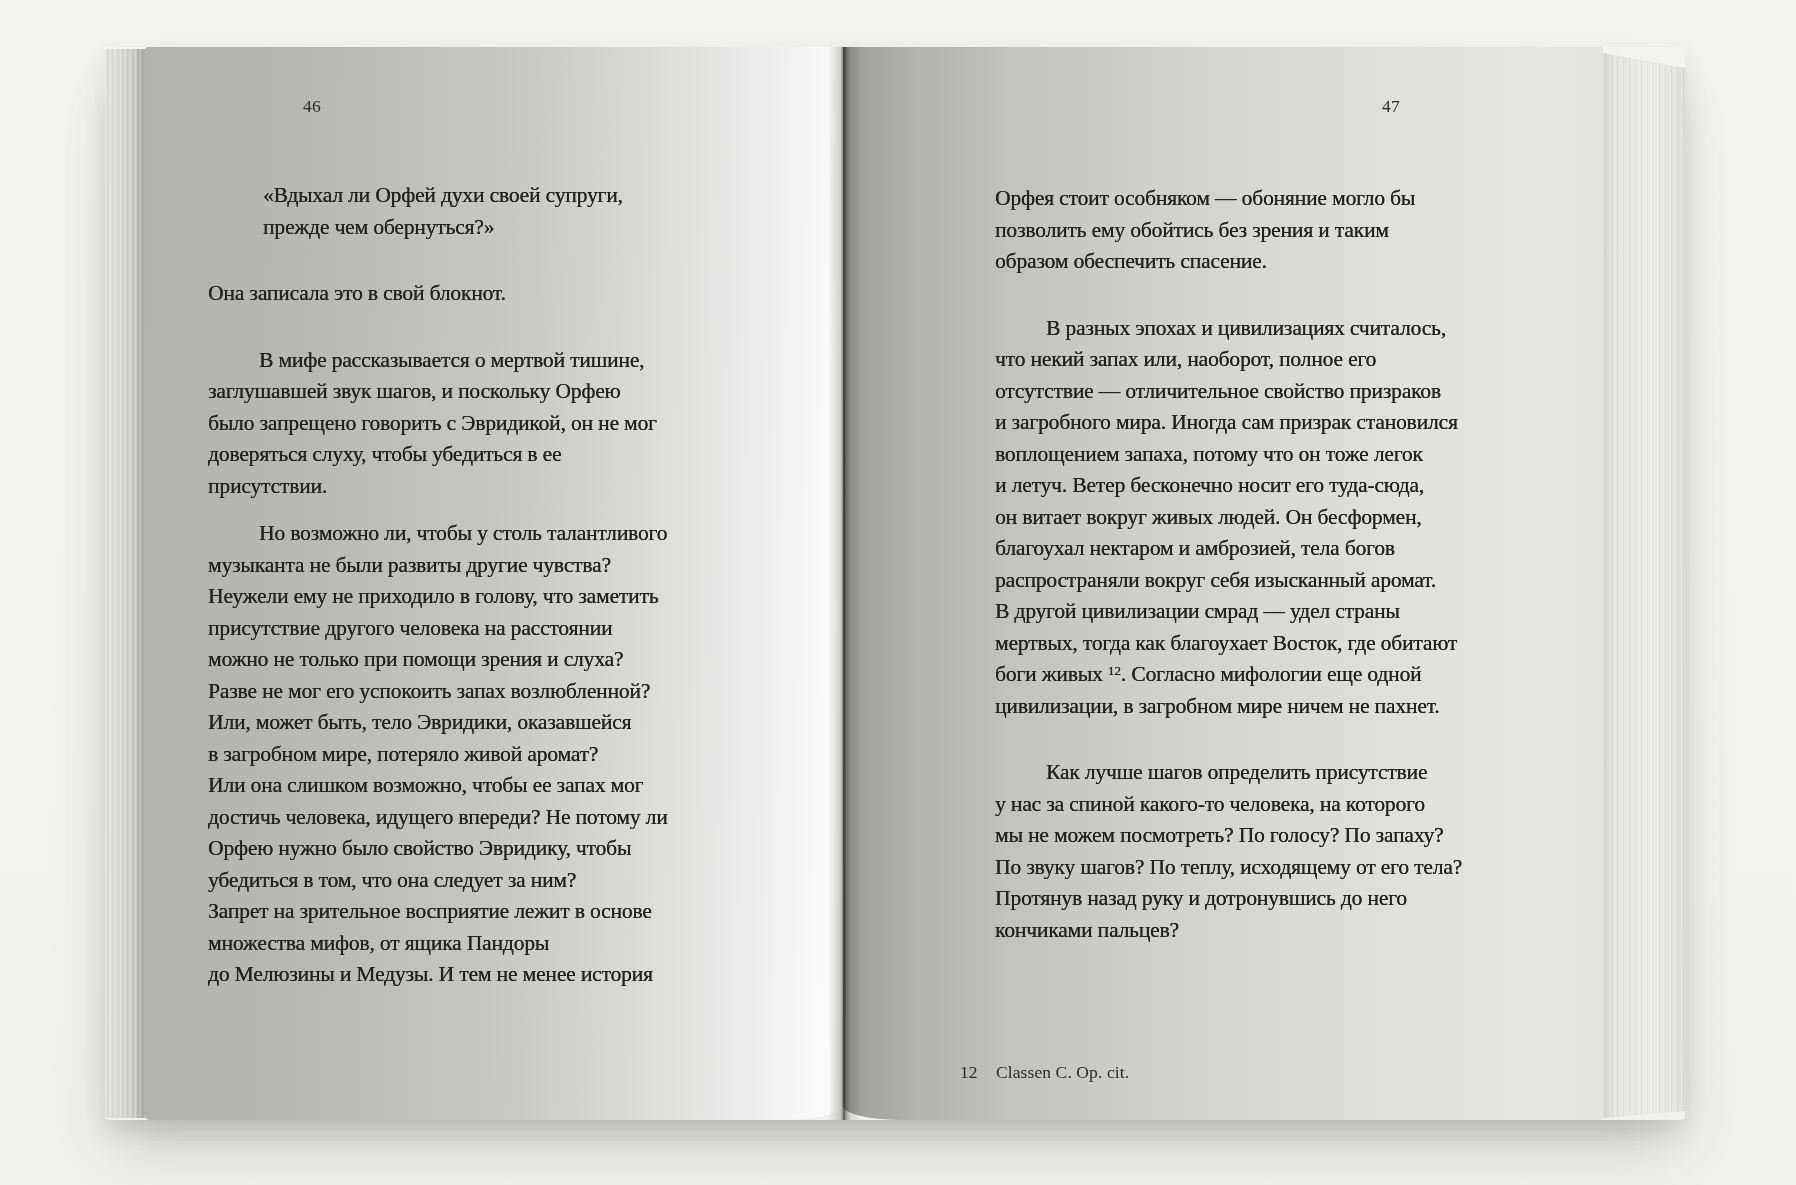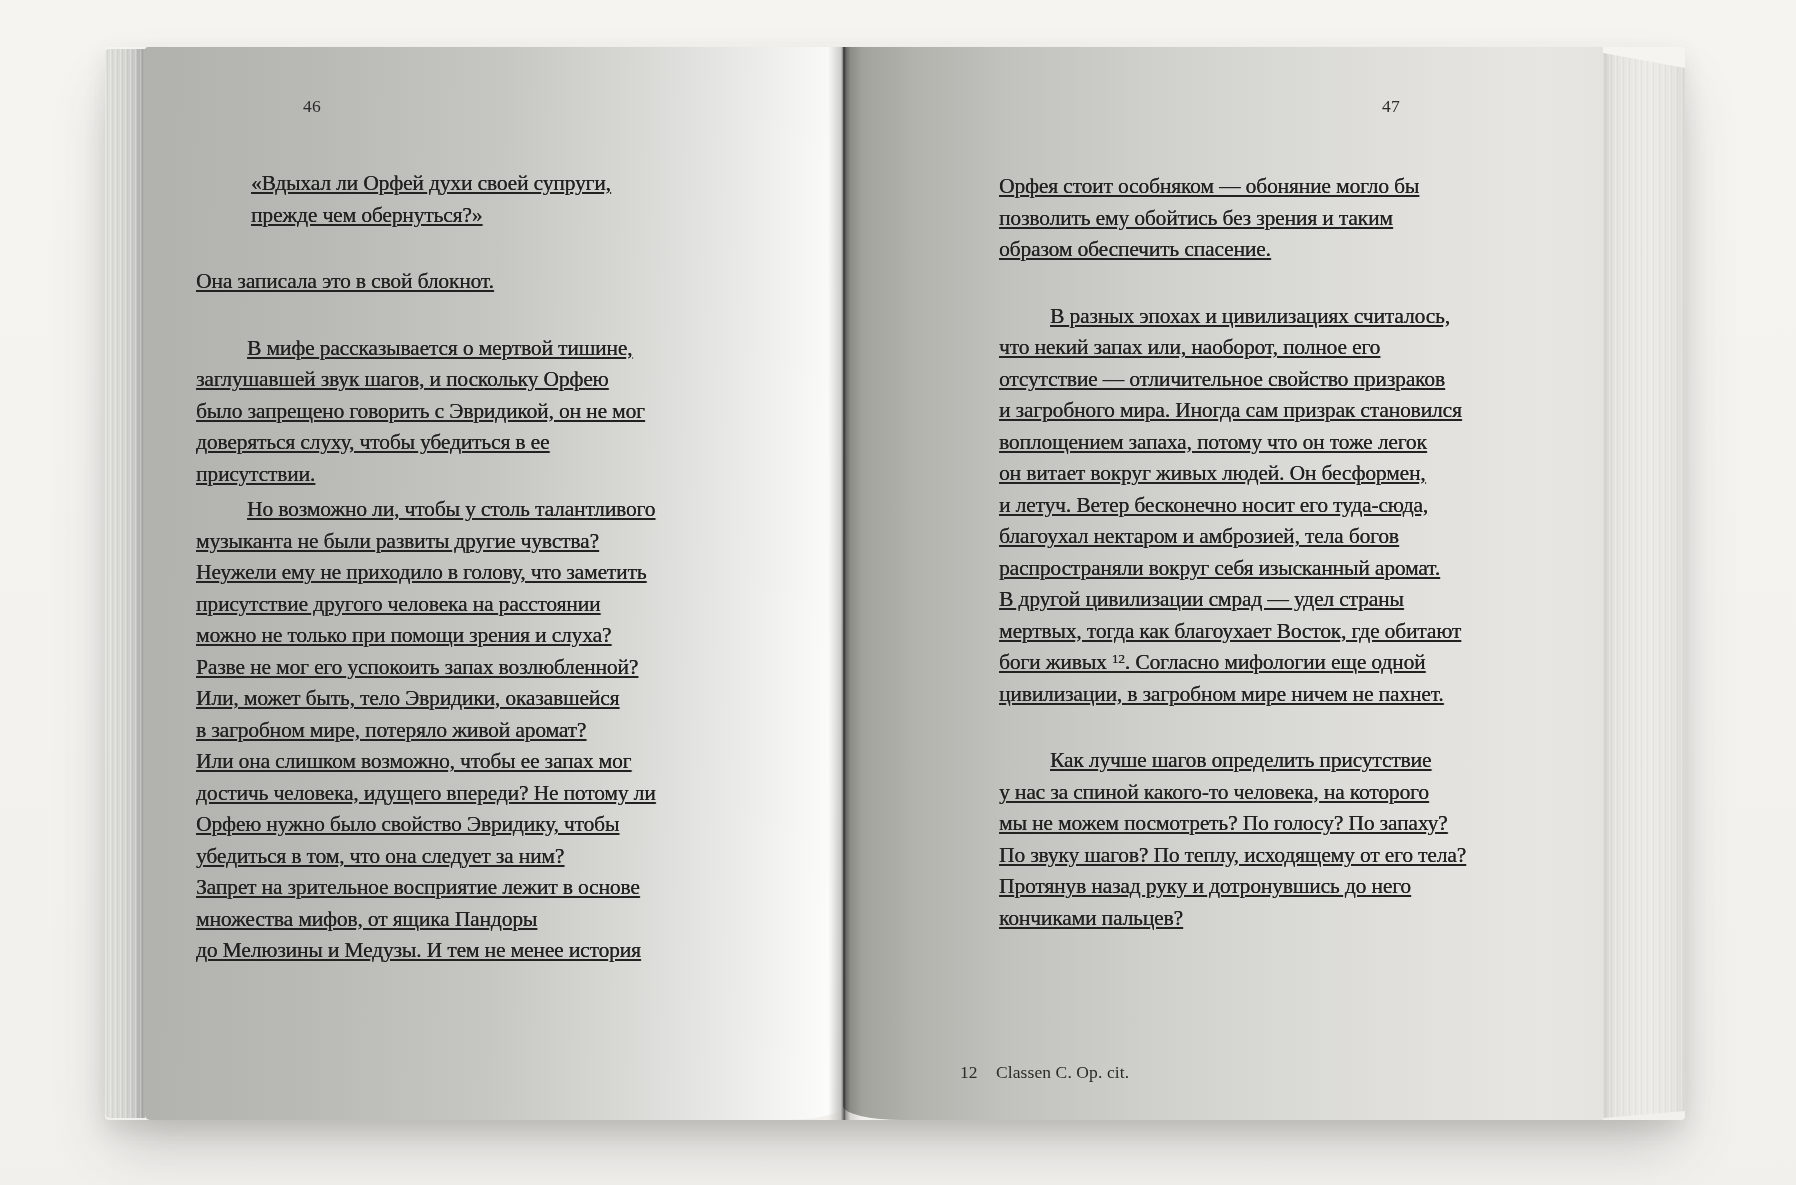--- a/index.html
+++ b/index.html
@@ -110,23 +110,23 @@
 
   .text-block {
     position: absolute;
     font-size: 21.5px;
     line-height: 31.5px;
     color: #222220;
     letter-spacing: -0.15px;
     text-shadow: 0.2px 0 0 currentColor;
   }
   .page-left  .text-block { left: 47px;  top: 117px; width: 560px; }
-  .page-right .text-block { left: 152px; top: 120px; width: 560px; }
-
-  .para { margin: 4px; text-decoration: underline; }
+  .page-right .text-block { left: 136px; top: 120px; width: 560px; }
+
+  .para { margin: 16px; }
   .para.gap { margin-top: 35px; }
   .line { white-space: nowrap; }
   .para.quote .line { padding-left: 55px; }
   .para.indent .line:first-child { padding-left: 51px; }
 
   .text-block sup, .footnote sup {
     font-size: 0.62em;
     line-height: 0;
     vertical-align: 6px;
   }
@@ -194,22 +194,22 @@
             <div class="line">Орфея стоит особняком — обоняние могло бы</div>
             <div class="line">позволить ему обойтись без зрения и таким</div>
             <div class="line">образом обеспечить спасение.</div>
           </div>
           <div class="para indent gap">
             <div class="line">В разных эпохах и цивилизациях считалось,</div>
             <div class="line">что некий запах или, наоборот, полное его</div>
             <div class="line">отсутствие — отличительное свойство призраков</div>
             <div class="line">и загробного мира. Иногда сам призрак становился</div>
             <div class="line">воплощением запаха, потому что он тоже легок</div>
+            <div class="line">и летуч. Ветер бесконечно носит его туда-сюда,</div>
             <div class="line">он витает вокруг живых людей. Он бесформен,</div>
-            <div class="line">и летуч. Ветер бесконечно носит его туда-сюда,</div>
             <div class="line">благоухал нектаром и амброзией, тела богов</div>
             <div class="line">распространяли вокруг себя изысканный аромат.</div>
             <div class="line">В другой цивилизации смрад — удел страны</div>
             <div class="line">мертвых, тогда как благоухает Восток, где обитают</div>
             <div class="line">боги живых <sup>12</sup>. Согласно мифологии еще одной</div>
             <div class="line">цивилизации, в загробном мире ничем не пахнет.</div>
           </div>
           <div class="para indent gap">
             <div class="line">Как лучше шагов определить присутствие</div>
             <div class="line">у нас за спиной какого-то человека, на которого</div>

